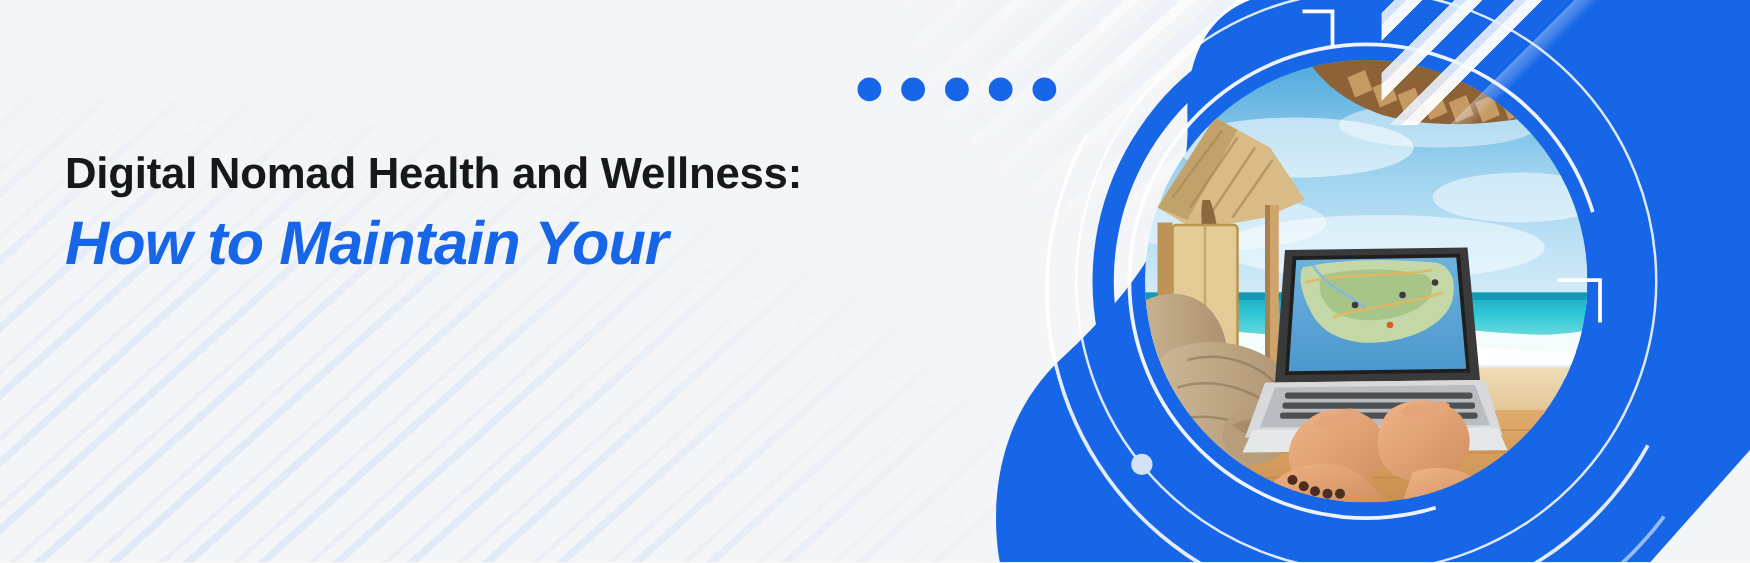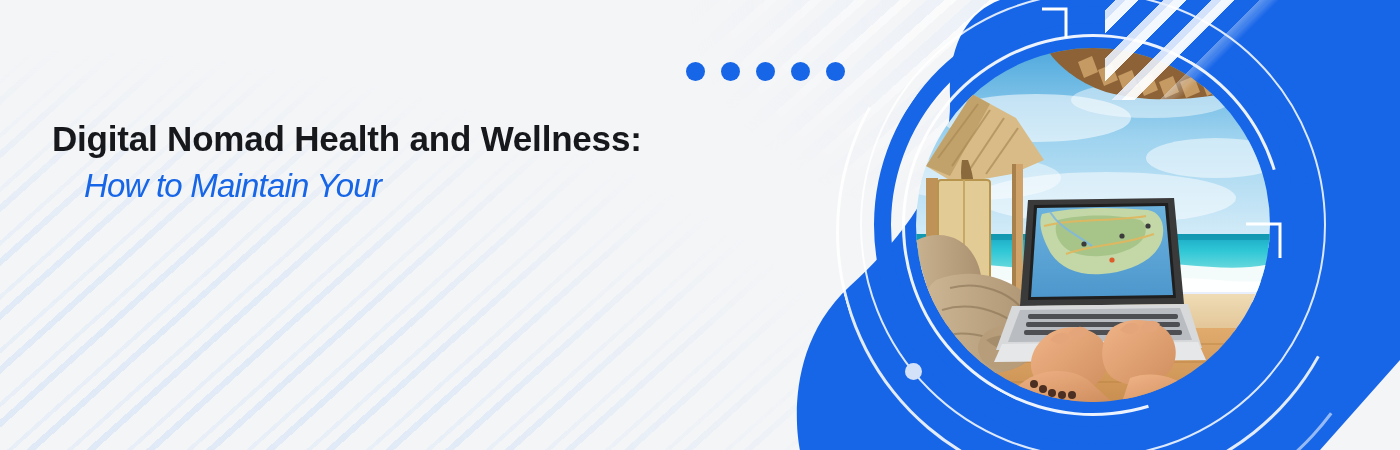--- a/index.html
+++ b/index.html
@@ -107,27 +107,26 @@
   .headline .line1 {
     font-size: 35px;
     font-weight: 600;
     letter-spacing: -0.2px;
     line-height: 1.22;
     color: #17181c;
     white-space: nowrap;
   }
   .headline .line2,
   .headline .line3 {
-    font-size: 33px;
-    font-weight: 400;
+    font-size: 49px;
+    font-weight: 700;
     font-style: italic;
     line-height: 1.12;
     letter-spacing: -0.8px;
     white-space: nowrap;
-    margin-left: 32px;
   }
   .headline .line2 { margin-top: 7px; }
 
   
   .medallion {
     position: absolute;
     left: 860px;
     top: -8px;
     width: 466px;
     height: 466px;

